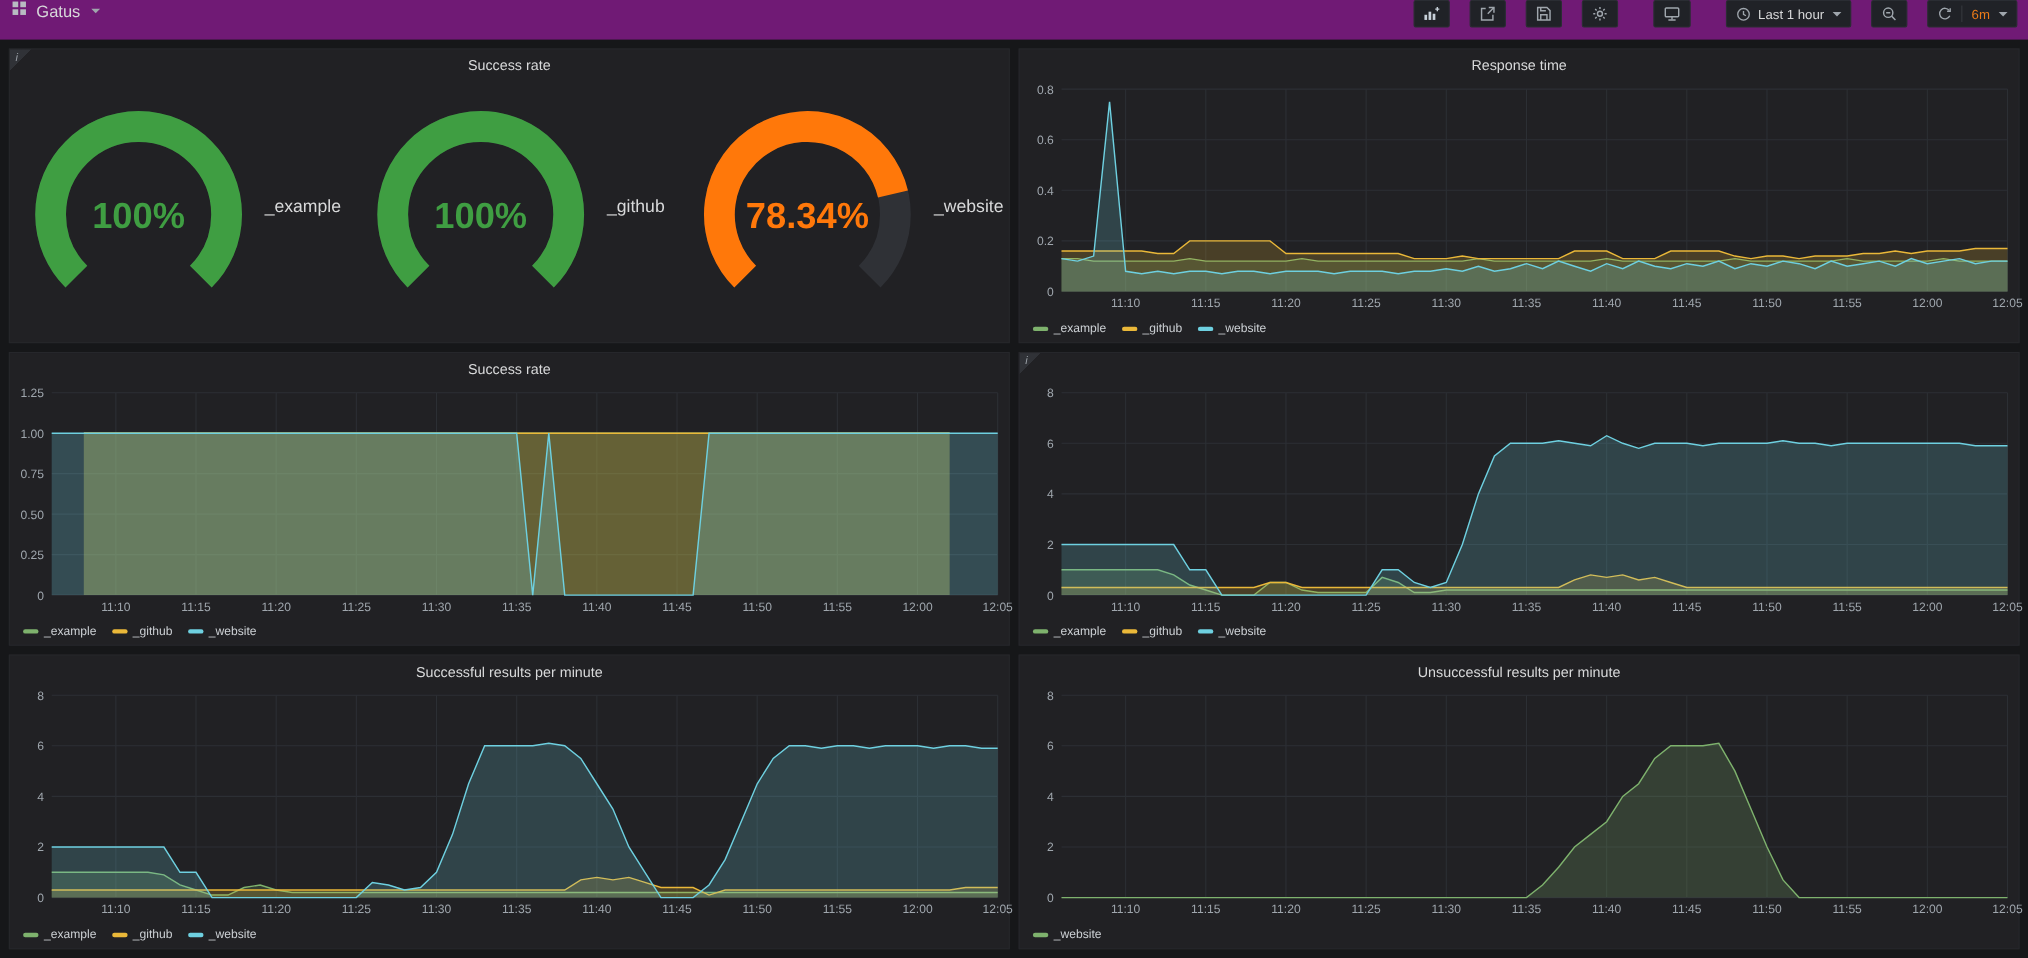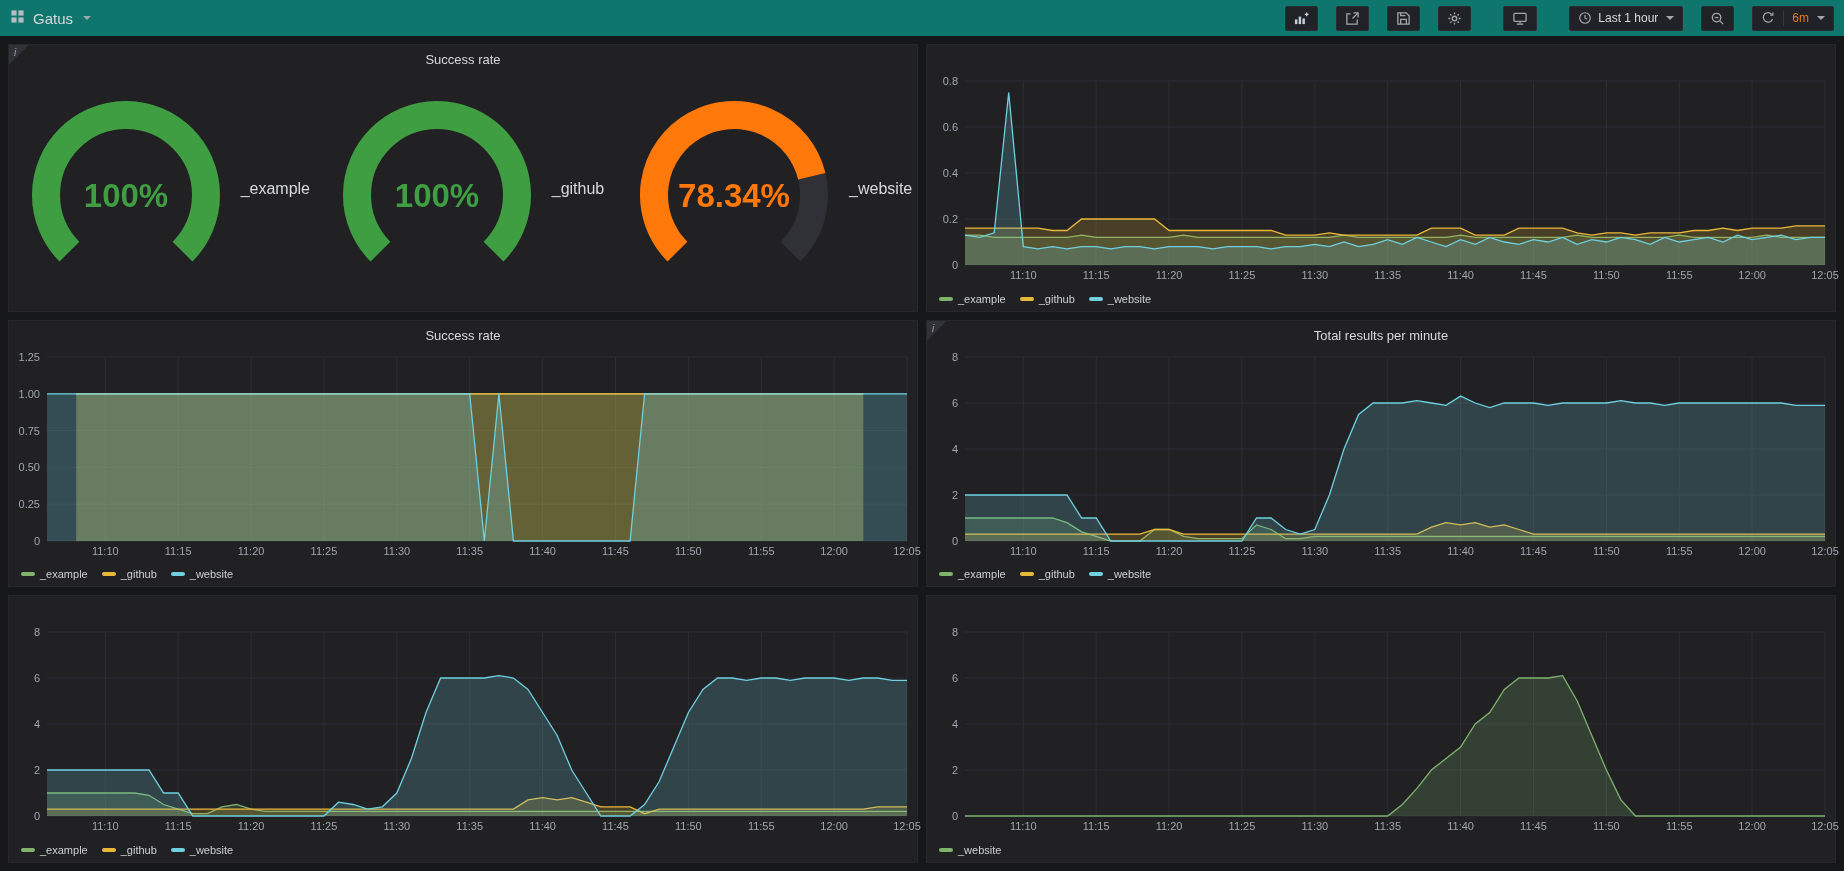--- a/index.html
+++ b/index.html
@@ -1,20 +1,20 @@
 <!DOCTYPE html>
 <html><head>
 <meta charset="utf-8">
 <style>
   * { box-sizing: border-box; }
   html,body { margin:0; width:1844px; height:871px; overflow:hidden;
     background:#161719; font-family:"Liberation Sans", sans-serif; }
 
   
-  .navbar { height:36px; background:#0f766e; display:flex; align-items:center;
+  .navbar { height:36px; background:#701a75; display:flex; align-items:flex-start;
     justify-content:space-between; padding:0 10px;gap:36px; }
   .nav-left { display:flex; align-items:center; gap:8px; }
   .nav-title { color:#d8d9da; font-size:15px; cursor:pointer; }
   .caret { width:0; height:0; border-left:4px solid transparent;
     border-right:4px solid transparent; border-top:4px solid #9fa6ad;
     display:inline-block; margin-left:2px; }
   .nav-right { display:flex; align-items:center; }
   .nav-btn { display:inline-flex; align-items:center; gap:6px; height:25px;
     background:#202227; border:1px solid #2a2d33; border-radius:2px;
     padding:0 8px; margin-left:18px; color:#d8d9da; font-size:12px; cursor:pointer; }
@@ -172,20 +172,21 @@
             <path d="M 58.43 156.57 A 80 80 0 1 1 171.57 156.57" stroke="#2f3136" stroke-width="28" fill="none"></path>
             <path d="M 58.43 156.57 A 80 80 0 1 1 192.80 81.35" stroke="#ff780a" stroke-width="28" fill="none"></path>
             <text x="115" y="112" text-anchor="middle" fill="#ff780a" font-size="33" font-weight="bold">78.34%</text>
           </svg>
           <div class="gauge-label">_website</div>
         </div>
       </div>
   </section>
 
   <section class="panel">
+    <h2 class="panel-title">Response time</h2>
     <div class="chart"><svg width="898" height="208" style="overflow: visible;">
           <line x1="34" x2="894" y1="190" y2="190" stroke="#2c2f34" stroke-width="1"></line>
           <text x="27" y="194" text-anchor="end" fill="#9fa6ad" font-size="11">0</text>
           <line x1="34" x2="894" y1="144" y2="144" stroke="#2c2f34" stroke-width="1"></line>
           <text x="27" y="148" text-anchor="end" fill="#9fa6ad" font-size="11">0.2</text>
           <line x1="34" x2="894" y1="98" y2="98" stroke="#2c2f34" stroke-width="1"></line>
           <text x="27" y="102" text-anchor="end" fill="#9fa6ad" font-size="11">0.4</text>
           <line x1="34" x2="894" y1="52.00000000000002" y2="52.00000000000002" stroke="#2c2f34" stroke-width="1"></line>
           <text x="27" y="56.00000000000002" text-anchor="end" fill="#9fa6ad" font-size="11">0.6</text>
           <line x1="34" x2="894" y1="6" y2="6" stroke="#2c2f34" stroke-width="1"></line>
@@ -294,21 +295,20 @@
         </span>
         <span class="legend-item">
           <span class="swatch" style="background: rgb(110, 208, 224);"></span>
           <span>_website</span>
         </span>
       </div>
   </section>
 
   <section class="panel">
     <div class="info-corner">i</div>
-    <h2 class="panel-title">Total results per minute</h2>
     <div class="chart"><svg width="898" height="208" style="overflow: visible;">
           <line x1="34" x2="894" y1="190" y2="190" stroke="#2c2f34" stroke-width="1"></line>
           <text x="27" y="194" text-anchor="end" fill="#9fa6ad" font-size="11">0</text>
           <line x1="34" x2="894" y1="144" y2="144" stroke="#2c2f34" stroke-width="1"></line>
           <text x="27" y="148" text-anchor="end" fill="#9fa6ad" font-size="11">2</text>
           <line x1="34" x2="894" y1="98" y2="98" stroke="#2c2f34" stroke-width="1"></line>
           <text x="27" y="102" text-anchor="end" fill="#9fa6ad" font-size="11">4</text>
           <line x1="34" x2="894" y1="52" y2="52" stroke="#2c2f34" stroke-width="1"></line>
           <text x="27" y="56" text-anchor="end" fill="#9fa6ad" font-size="11">6</text>
           <line x1="34" x2="894" y1="6" y2="6" stroke="#2c2f34" stroke-width="1"></line>
@@ -354,20 +354,21 @@
           <span>_github</span>
         </span>
         <span class="legend-item">
           <span class="swatch" style="background: rgb(110, 208, 224);"></span>
           <span>_website</span>
         </span>
       </div>
   </section>
 
   <section class="panel">
+    <h2 class="panel-title">Successful results per minute</h2>
     <div class="chart"><svg width="898" height="208" style="overflow: visible;">
           <line x1="34" x2="894" y1="190" y2="190" stroke="#2c2f34" stroke-width="1"></line>
           <text x="27" y="194" text-anchor="end" fill="#9fa6ad" font-size="11">0</text>
           <line x1="34" x2="894" y1="144" y2="144" stroke="#2c2f34" stroke-width="1"></line>
           <text x="27" y="148" text-anchor="end" fill="#9fa6ad" font-size="11">2</text>
           <line x1="34" x2="894" y1="98" y2="98" stroke="#2c2f34" stroke-width="1"></line>
           <text x="27" y="102" text-anchor="end" fill="#9fa6ad" font-size="11">4</text>
           <line x1="34" x2="894" y1="52" y2="52" stroke="#2c2f34" stroke-width="1"></line>
           <text x="27" y="56" text-anchor="end" fill="#9fa6ad" font-size="11">6</text>
           <line x1="34" x2="894" y1="6" y2="6" stroke="#2c2f34" stroke-width="1"></line>
@@ -413,20 +414,21 @@
           <span>_github</span>
         </span>
         <span class="legend-item">
           <span class="swatch" style="background: rgb(110, 208, 224);"></span>
           <span>_website</span>
         </span>
       </div>
   </section>
 
   <section class="panel">
+    <h2 class="panel-title">Unsuccessful results per minute</h2>
     <div class="chart"><svg width="898" height="208" style="overflow: visible;">
           <line x1="34" x2="894" y1="190" y2="190" stroke="#2c2f34" stroke-width="1"></line>
           <text x="27" y="194" text-anchor="end" fill="#9fa6ad" font-size="11">0</text>
           <line x1="34" x2="894" y1="144" y2="144" stroke="#2c2f34" stroke-width="1"></line>
           <text x="27" y="148" text-anchor="end" fill="#9fa6ad" font-size="11">2</text>
           <line x1="34" x2="894" y1="98" y2="98" stroke="#2c2f34" stroke-width="1"></line>
           <text x="27" y="102" text-anchor="end" fill="#9fa6ad" font-size="11">4</text>
           <line x1="34" x2="894" y1="52" y2="52" stroke="#2c2f34" stroke-width="1"></line>
           <text x="27" y="56" text-anchor="end" fill="#9fa6ad" font-size="11">6</text>
           <line x1="34" x2="894" y1="6" y2="6" stroke="#2c2f34" stroke-width="1"></line>

